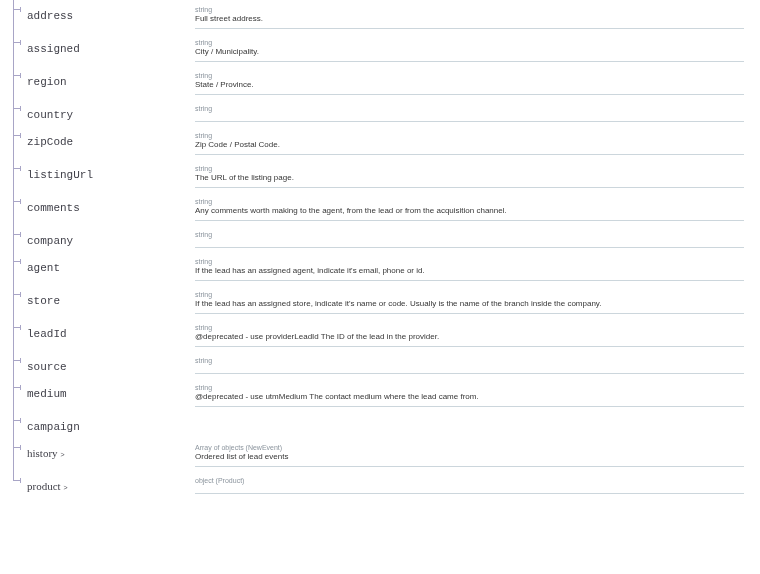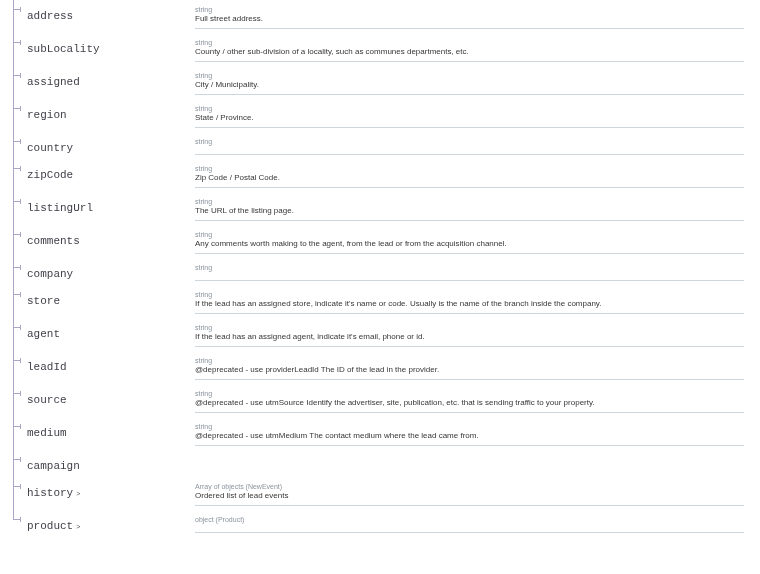--- a/index.html
+++ b/index.html
@@ -62,21 +62,21 @@
     background: var(--tree);
   }
   .fname {
     display: inline-block;
     font-family: "Liberation Mono", "DejaVu Sans Mono", monospace;
     font-size: 11px;
     line-height: 9px;
     color: var(--name);
     white-space: nowrap;
   }
-  .fname.clickable { cursor: pointer; }
+  .fname.clickable { cursor: pointer; font-family: Liberation Serif, serif; }
   .chev {
     display: inline-block;
     font-family: "Liberation Sans", sans-serif;
     font-size: 7px;
     line-height: 9px;
     color: #55555c;
     margin-left: 3px;
     cursor: pointer;
   }
   .cell-right {
@@ -108,32 +108,20 @@
       <span class="conn-h"></span>
       <span class="conn-t"></span>
       <span class="fname">address</span>
     </div>
     <div class="cell-right">
       <div class="ftype">string</div>
       <div class="fdesc">Full street address.</div>
     </div>
   </div>
 
-  <div class="row">
-    <div class="cell-left">
-      <span class="trunk"></span>
-      <span class="conn-h"></span>
-      <span class="conn-t"></span>
-      <span class="fname">subLocality</span>
-    </div>
-    <div class="cell-right">
-      <div class="ftype">string</div>
-      <div class="fdesc">County / other sub-division of a locality, such as communes departments, etc.</div>
-    </div>
-  </div>
 
   <div class="row">
     <div class="cell-left">
       <span class="trunk"></span>
       <span class="conn-h"></span>
       <span class="conn-t"></span>
       <span class="fname">assigned</span>
     </div>
     <div class="cell-right">
       <div class="ftype">string</div>
@@ -217,64 +205,63 @@
     <div class="cell-right">
       <div class="ftype">string</div>
     </div>
   </div>
 
   <div class="row">
     <div class="cell-left">
       <span class="trunk"></span>
       <span class="conn-h"></span>
       <span class="conn-t"></span>
+      <span class="fname">agent</span>
+    </div>
+    <div class="cell-right">
+      <div class="ftype">string</div>
+      <div class="fdesc">If the lead has an assigned agent, indicate it's email, phone or id.</div>
+    </div>
+  </div>
+
+  <div class="row">
+    <div class="cell-left">
+      <span class="trunk"></span>
+      <span class="conn-h"></span>
+      <span class="conn-t"></span>
       <span class="fname">store</span>
     </div>
     <div class="cell-right">
       <div class="ftype">string</div>
       <div class="fdesc">If the lead has an assigned store, indicate it's name or code. Usually is the name of the branch inside the company.</div>
     </div>
   </div>
 
   <div class="row">
     <div class="cell-left">
       <span class="trunk"></span>
       <span class="conn-h"></span>
       <span class="conn-t"></span>
-      <span class="fname">agent</span>
-    </div>
-    <div class="cell-right">
-      <div class="ftype">string</div>
-      <div class="fdesc">If the lead has an assigned agent, indicate it's email, phone or id.</div>
-    </div>
-  </div>
-
-  <div class="row">
-    <div class="cell-left">
-      <span class="trunk"></span>
-      <span class="conn-h"></span>
-      <span class="conn-t"></span>
       <span class="fname">leadId</span>
     </div>
     <div class="cell-right">
       <div class="ftype">string</div>
       <div class="fdesc">@deprecated - use providerLeadId The ID of the lead in the provider.</div>
     </div>
   </div>
 
   <div class="row">
     <div class="cell-left">
       <span class="trunk"></span>
       <span class="conn-h"></span>
       <span class="conn-t"></span>
       <span class="fname">source</span>
     </div>
     <div class="cell-right">
       <div class="ftype">string</div>
-      <div class="fdesc">@deprecated - use utmSource Identify the advertiser, site, publication, etc. that is sending traffic to your property.</div>
     </div>
   </div>
 
   <div class="row">
     <div class="cell-left">
       <span class="trunk"></span>
       <span class="conn-h"></span>
       <span class="conn-t"></span>
       <span class="fname">medium</span>
     </div>

